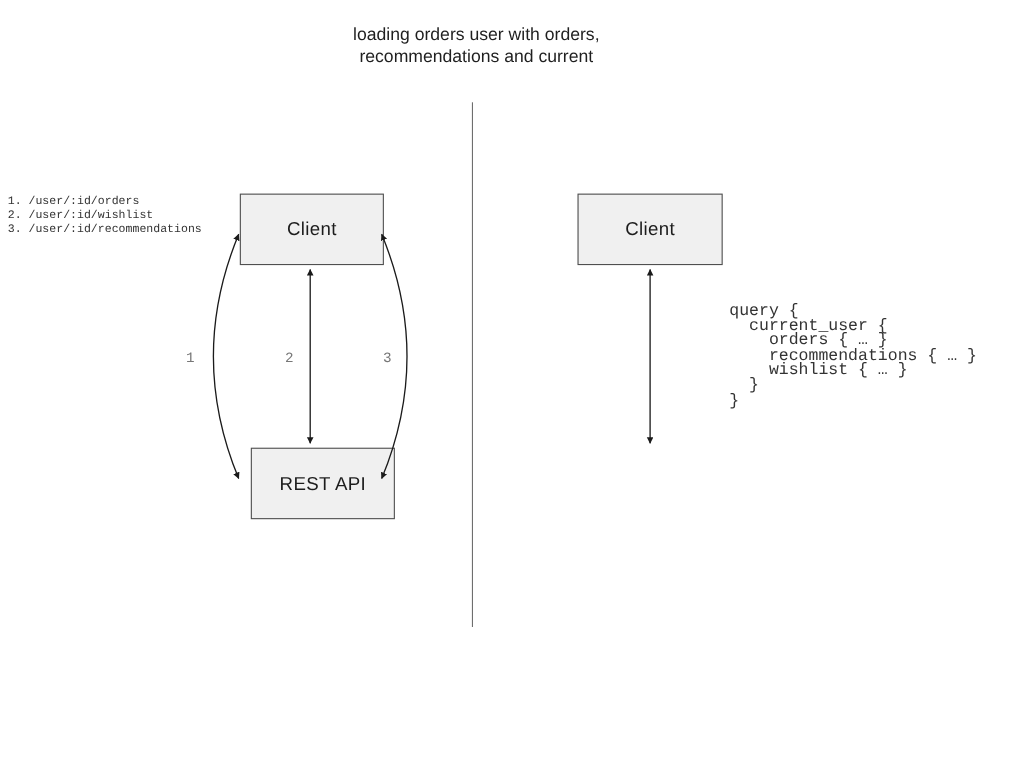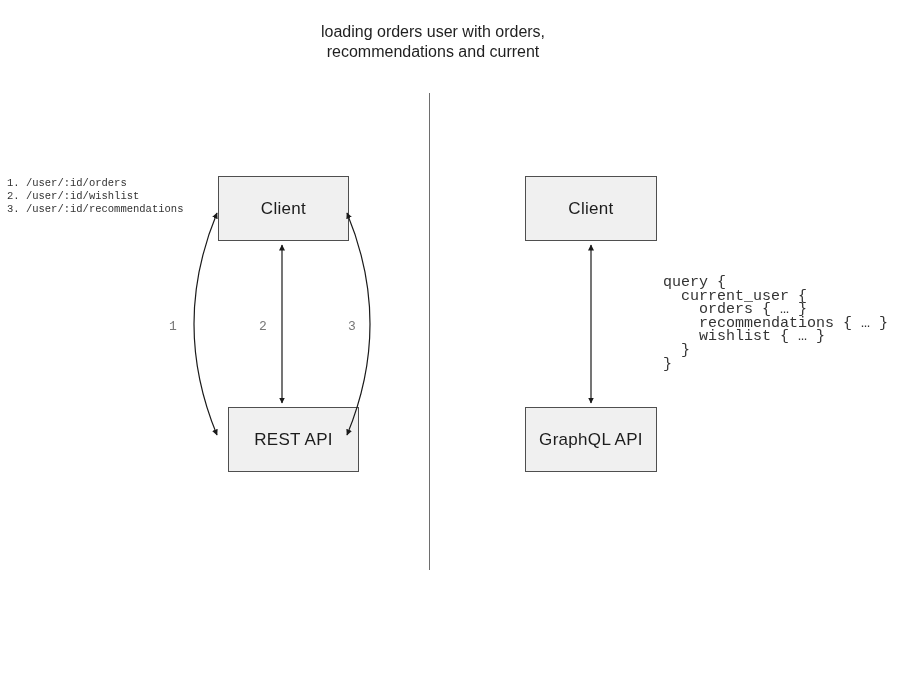--- a/index.html
+++ b/index.html
@@ -85,23 +85,20 @@
   </div>
 
   <div class="arrow-label" style="left:173px;top:326px;">1</div>
   <div class="arrow-label" style="left:263px;top:326px;">2</div>
   <div class="arrow-label" style="left:352px;top:326px;">3</div>
 
   <div class="box" style="left:525px;top:176px;width:132px;">
     <span>Client</span>
   </div>
 
-  <div class="box" style="left:525px;top:407px;width:132px;">
-    <span>GraphQL API</span>
-  </div>
 
   <pre class="mono query">query {
   current_user {
     orders { … }
     recommendations { … }
     wishlist { … }
   }
 }</pre>
 
   <svg class="arrows" width="917" height="689" viewBox="0 0 917 689">

